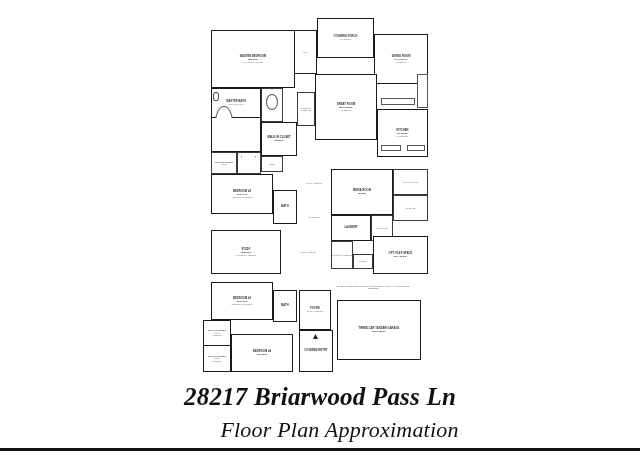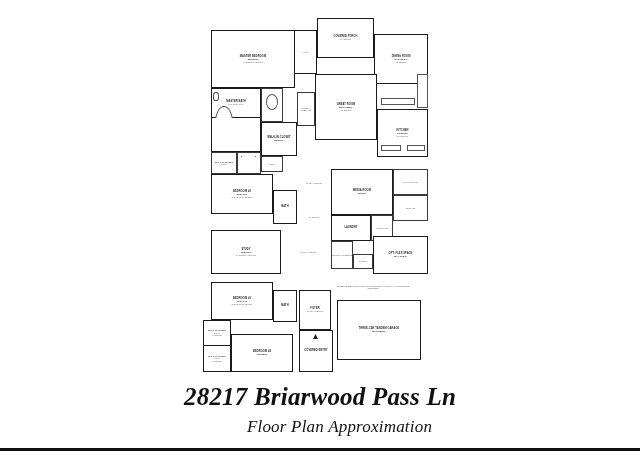--- a/index.html
+++ b/index.html
@@ -61,21 +61,21 @@
     position:absolute;left:0;top:383px;width:640px;text-align:center;
   }
   #addr{
     font-family:"Liberation Serif", serif;
     font-style:italic;font-weight:700;
     font-size:25px;color:#111;letter-spacing:.2px;
   }
   #subcap{
     font-family:"Liberation Serif", serif;
     font-style:italic;font-weight:400;
-    font-size:17px;color:#111;margin-top:6px;letter-spacing:.2px;margin-left:39px;
+    font-size:22px;color:#111;margin-top:6px;letter-spacing:.2px;margin-left:39px;
   }
   #rule{
     position:absolute;left:0;top:448px;width:640px;height:0;
     border-top:2px solid #111;border-bottom:1px solid #111;
   }
 </style>
 </head>
 <body>
 
 <div id="sheet">

